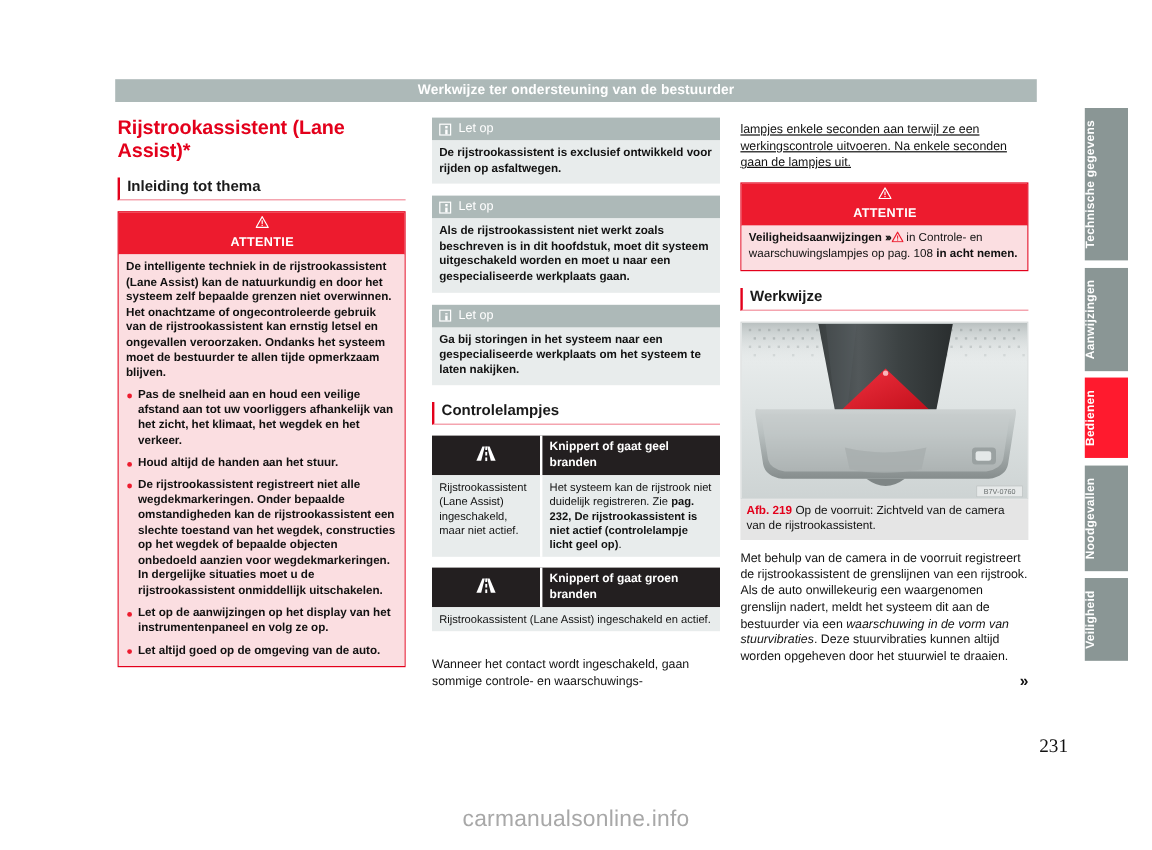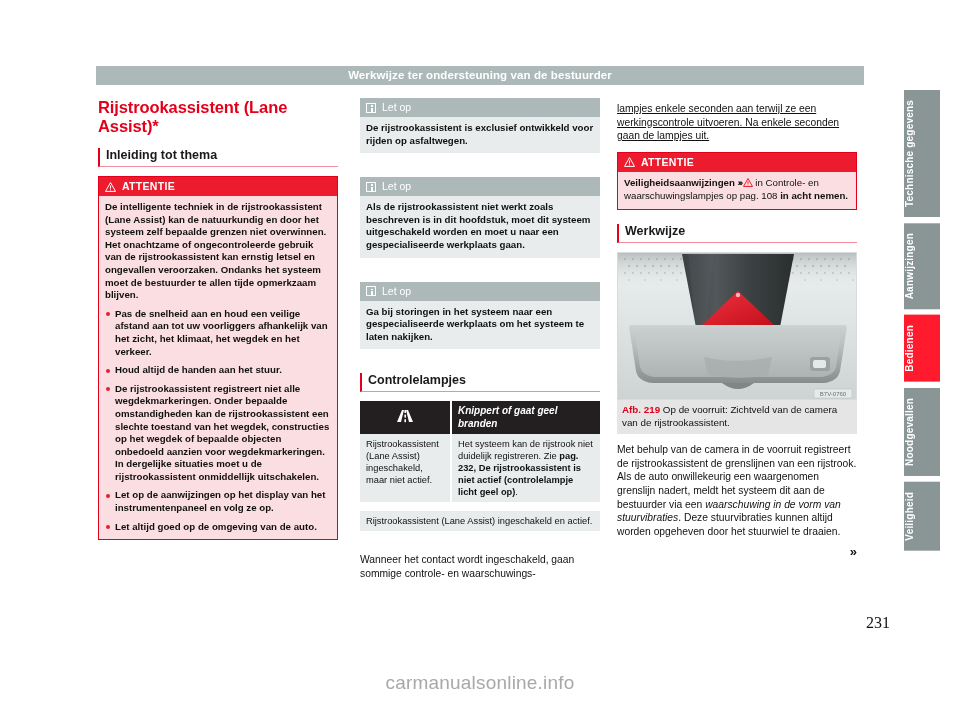--- a/index.html
+++ b/index.html
@@ -83,20 +83,21 @@
     background: #ed1b2e;
     color: #ffffff;
     font-weight: bold;
     font-size: 10.5px;
     padding: 3px 5px 3px 6px;
     line-height: 13px;
     letter-spacing: .3px;
     display: flex;
     align-items: center;
     gap: 6px;
+    flex-direction: column;
   }
   .attn-body {
     background: #fbdee1;
     padding: 5px 6px 6px 6px;
     font-size: 9.7px;
     font-weight: bold;
     line-height: 12.6px;
     color: #111;
   }
   .attn-body p { margin: 0 0 6px 0; }
@@ -111,21 +112,21 @@
   .attn-body li:before {
     content: "";
     position: absolute;
     left: 1px; top: 4.5px;
     width: 4px; height: 4px;
     border-radius: 50%;
     background: #ed1b2e;
   }
 
   
-  .note { margin-bottom: 24px; }
+  .note { margin-bottom: 10px; }
   .note-head {
     background: #adb9b8;
     color: #ffffff;
     font-size: 10.5px;
     padding: 3px 5px 3px 6px;
     line-height: 13px;
     display: flex;
     align-items: center;
     gap: 6px;
   }
@@ -176,21 +177,20 @@
   .lamp-tbl th {
     background: #231f20;
     color: #ffffff;
     font-size: 10px;
     font-weight: bold;
     padding: 4px 6px;
     text-align: left;
     line-height: 12.5px;
     border-right: 2px solid #ffffff;
     vertical-align: middle;
-    font-style: italic;
   }
   .lamp-tbl th.ico-cell {
     width: 86px;
     text-align: center;
     padding: 3px 2px;
   }
   .lamp-tbl th:last-child { border-right: none; }
   .lamp-tbl td {
     background: #e8ecec;
     font-size: 9.3px;
@@ -374,20 +374,34 @@
       </tr>
       <tr>
         <td>Rijstrookassistent (Lane Assist) ingeschakeld, maar niet actief.</td>
         <td><span>Het systeem kan de rijstrook niet duidelijk registreren. Zie </span><b>pag. 232, De rijstrookassistent is niet actief (controlelampje licht geel op)</b><span>.</span></td>
       </tr>
     </tbody>
       </table>
 
     <table class="lamp-tbl">
       <tbody>
+          <tr>
+        <th class="ico-cell">
+          <span class="lane-ico">
+            <svg width="42" height="14" viewBox="0 0 42 14">
+              <path d="M13 13 L18 1 L20 1 L17 13 Z" fill="#ffffff"></path>
+              <path d="M29 13 L24 1 L22 1 L25 13 Z" fill="#ffffff"></path>
+              <rect x="20.4" y="1" width="1.6" height="3" fill="#ffffff"></rect>
+              <rect x="20.4" y="5.6" width="1.6" height="3" fill="#ffffff"></rect>
+              <rect x="20.4" y="10.2" width="1.6" height="3" fill="#ffffff"></rect>
+            </svg>
+          </span>
+        </th>
+        <th>Knippert of gaat groen branden</th>
+      </tr>
       <tr>
         <td class="single" colspan="2">Rijstrookassistent (Lane Assist) ingeschakeld en actief.</td>
       </tr>
     </tbody>
       </table>
 
     <p class="body-txt" style="margin-top:22px">Wanneer het contact wordt ingeschakeld, gaan sommige controle- en waarschuwings-</p>
   </div>
 
   <div class="col col-3">

